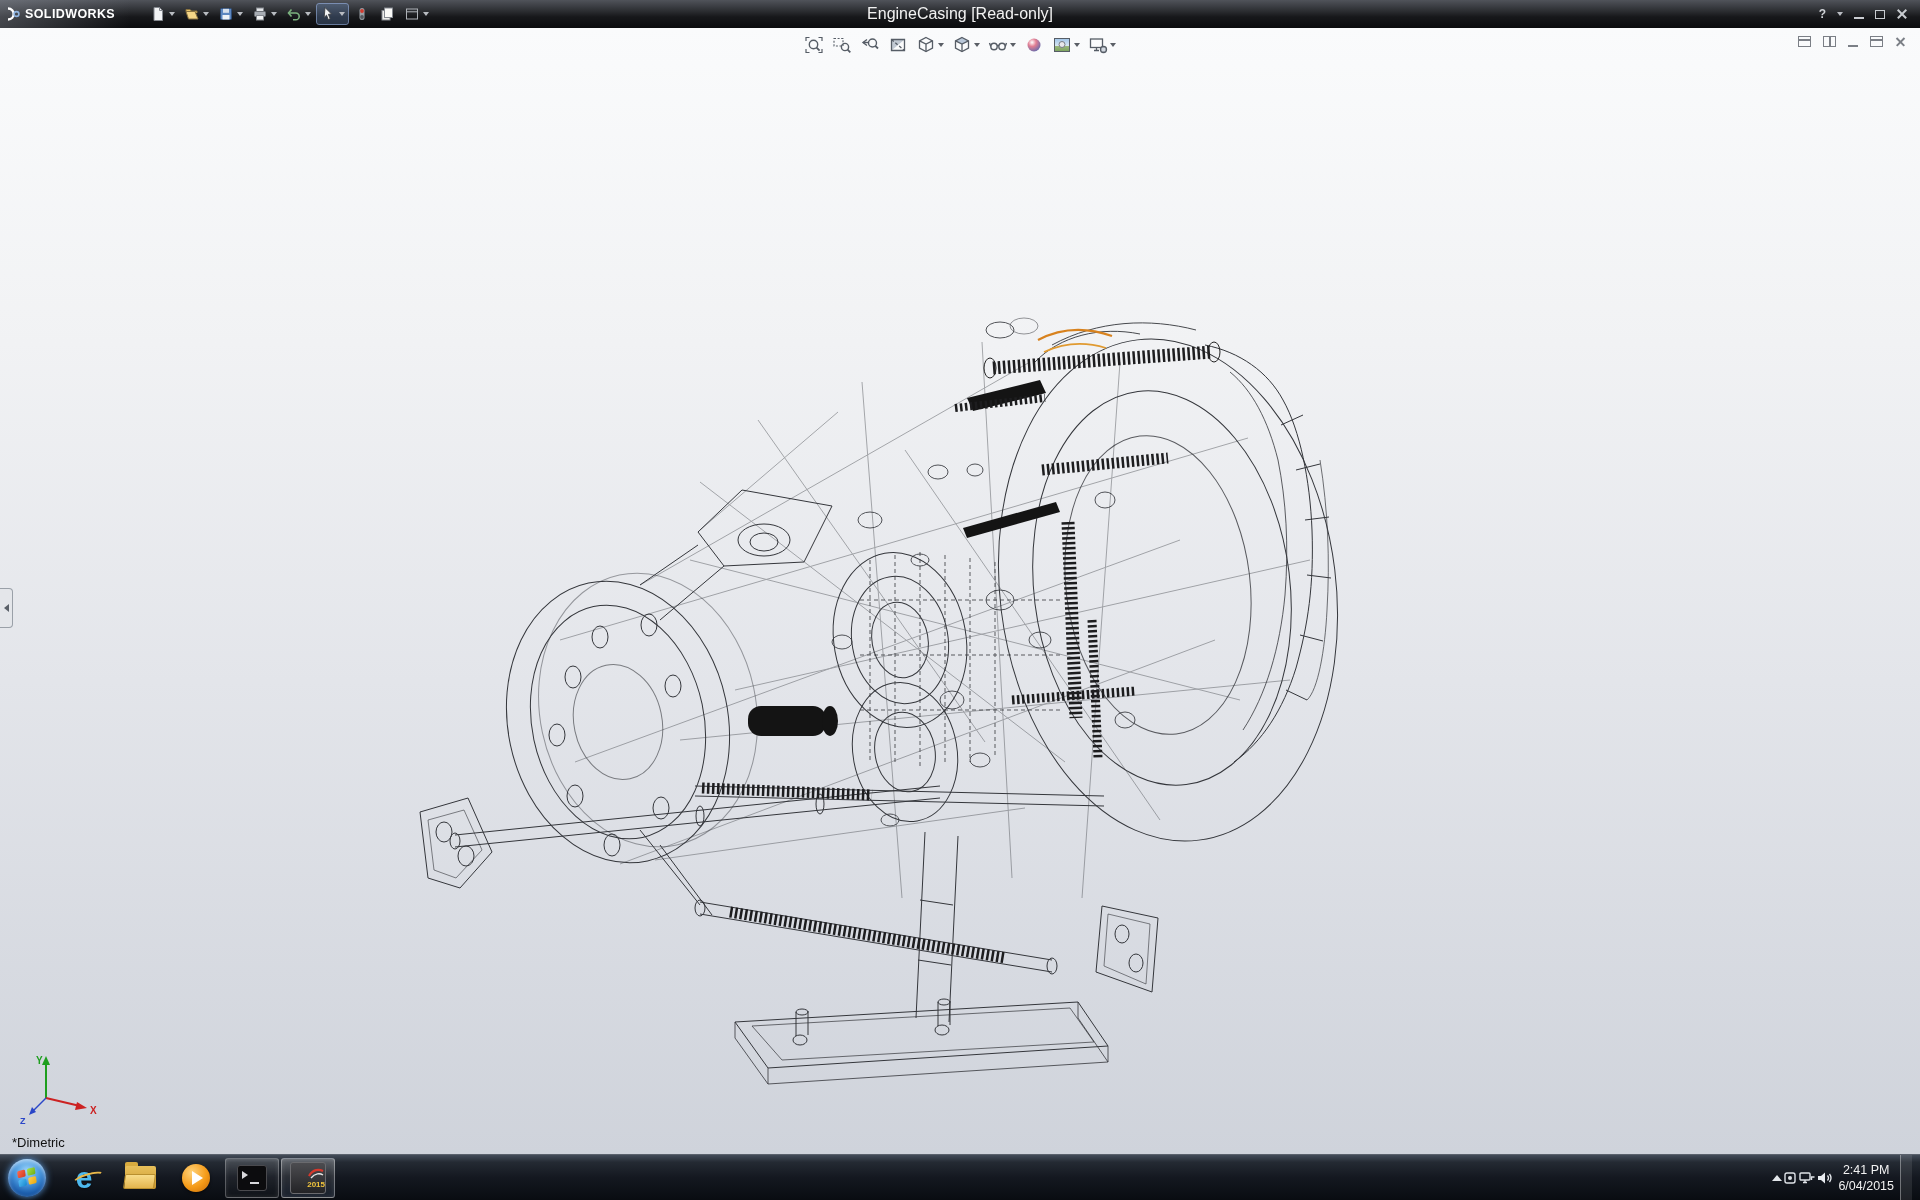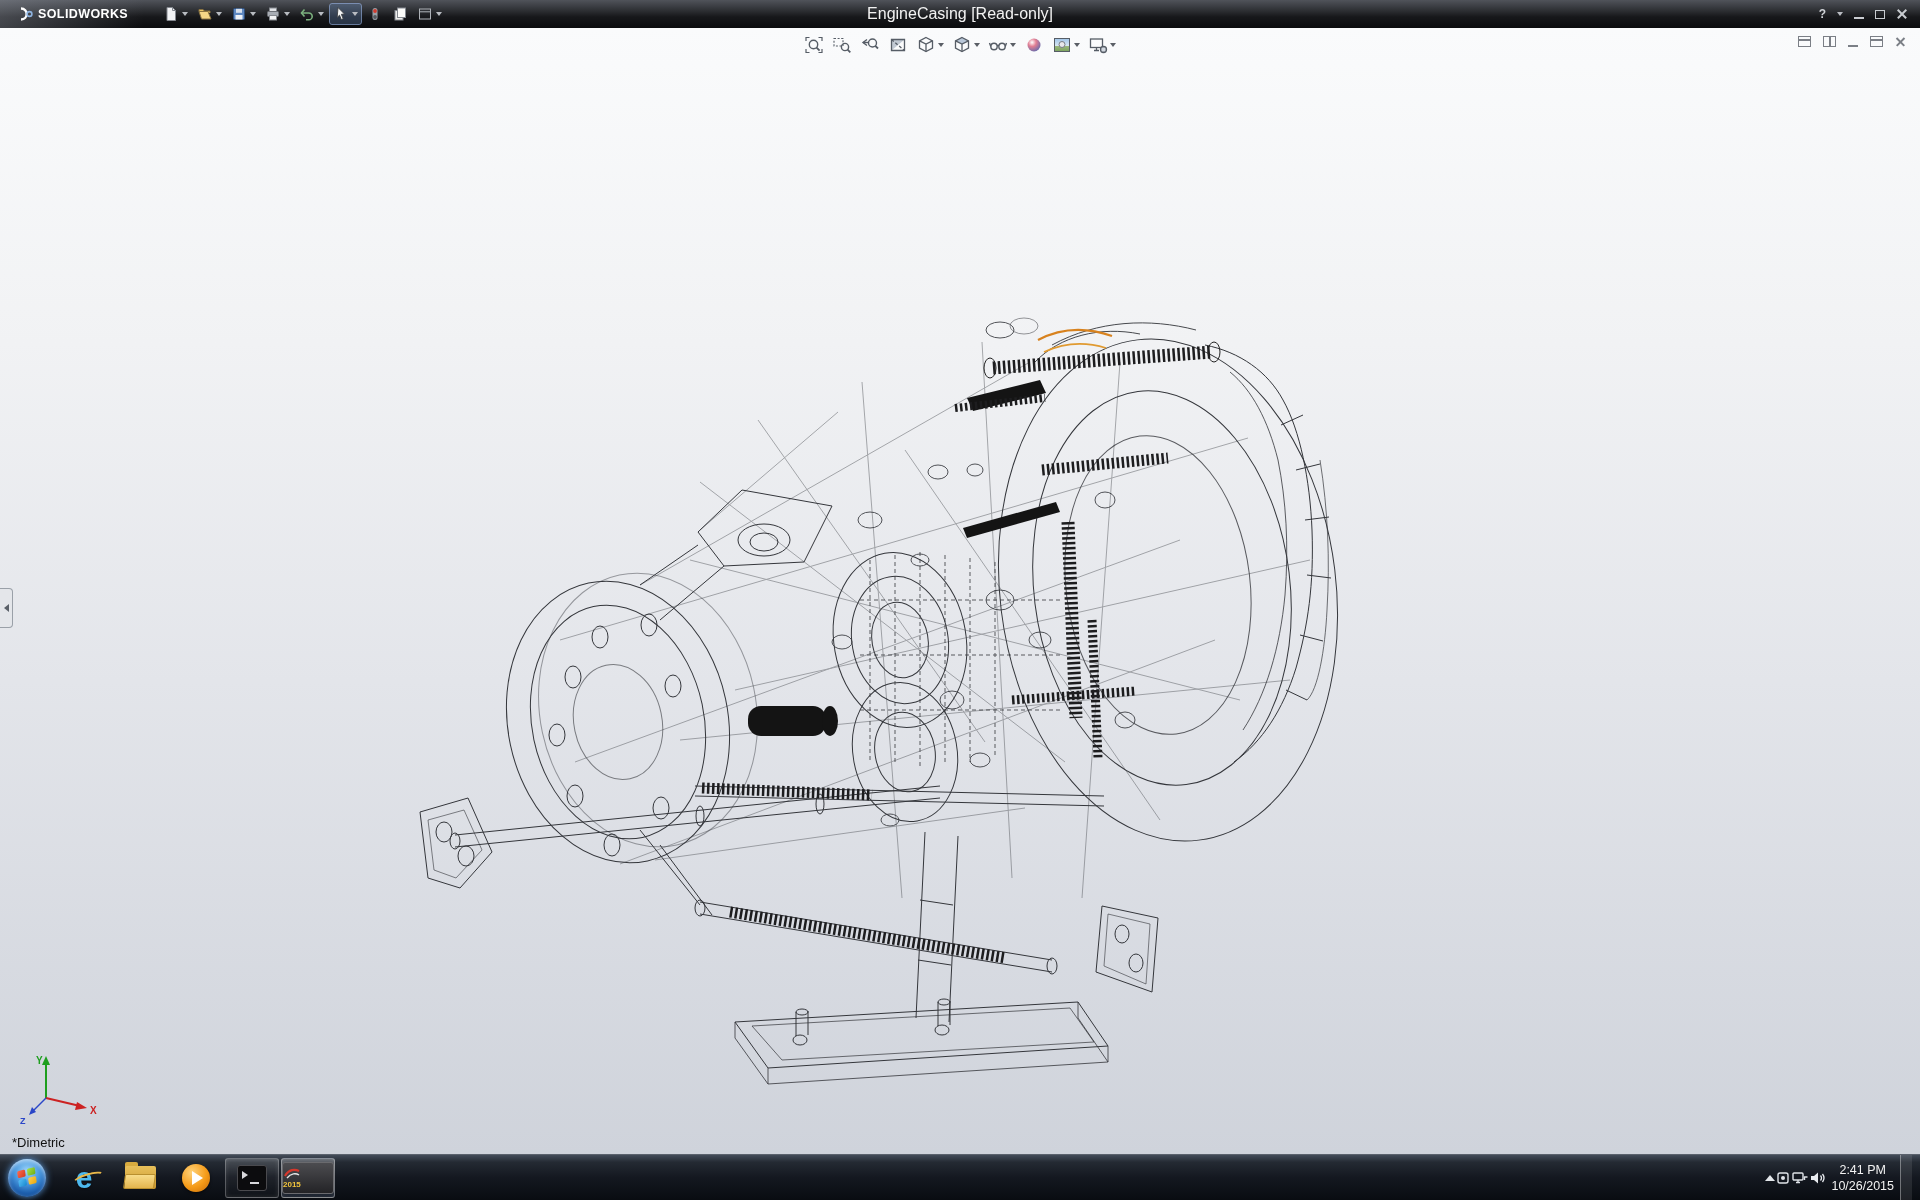--- a/index.html
+++ b/index.html
@@ -2,21 +2,21 @@
 <html><head>
 <meta charset="utf-8">
 <style>
   *{margin:0;padding:0;box-sizing:border-box}
   html,body{width:1920px;height:1200px;overflow:hidden;font-family:"Liberation Sans",sans-serif}
   .screen{position:relative;width:1920px;height:1200px;background:#000}
 
   
   .titlebar{position:absolute;top:0;left:0;right:0;height:28px;display:flex;align-items:center;
     background:linear-gradient(180deg,#50535a 0%,#2b2d31 40%,#17181b 60%,#0b0c0e 100%);color:#e6e6e6}
-  .logo{display:flex;align-items:center;gap:5px;height:100%;padding:0 16px 0 17px;
+  .logo{display:flex;align-items:center;gap:5px;height:100%;padding:0 16px 0 4px;
     background:linear-gradient(90deg,rgba(150,155,165,.38),rgba(150,155,165,0))}
   .logo-text{font-size:12.5px;font-weight:bold;letter-spacing:.4px;color:#fff}
   .tb-tools{display:flex;align-items:center;gap:3px;margin-left:16px}
   .tool{display:flex;align-items:center;gap:3px;padding:2px 3px;border-radius:2px}
   .tool.active{background:rgba(110,150,210,.28);outline:1px solid rgba(150,180,230,.65)}
   .caret{width:0;height:0;border-left:3.5px solid transparent;border-right:3.5px solid transparent;border-top:4px solid #b9bcc2}
   .tb-title{position:absolute;left:50%;transform:translateX(-50%);font-size:16px;color:#f2f2f2;white-space:nowrap}
   .tb-right{margin-left:auto;display:flex;align-items:center;gap:11px;padding-right:12px}
   .help{font-size:12px;font-weight:bold;color:#cfd2d6}
   .win-min{width:10px;height:2px;background:#c9ccd1;margin-top:7px}
@@ -86,22 +86,22 @@
   .folder .front{position:absolute;left:-1px;right:1px;bottom:0;height:15px;background:linear-gradient(#f8dc8a,#e3b54e);
     border-radius:2px;transform:skewX(-8deg);border:1px solid #b98f2e}
   .media{position:relative;width:28px;height:28px;border-radius:50%;
     background:radial-gradient(circle at 35% 30%,#ffd27a,#f59b18 55%,#c76a08);box-shadow:0 1px 3px rgba(0,0,0,.6)}
   .media i{position:absolute;left:10px;top:7px;width:0;height:0;border-top:7px solid transparent;
     border-bottom:7px solid transparent;border-left:11px solid #fff}
   .cmd{position:relative;width:30px;height:26px;background:#0c0c0e;border:1px solid #4a4a4e;border-radius:3px}
   .cmd i{position:absolute;left:4px;top:5px;width:0;height:0;border-top:4px solid transparent;
     border-bottom:4px solid transparent;border-left:6px solid #d8d8dc}
   .cmd b{position:absolute;left:12px;bottom:6px;width:9px;height:2px;background:#d8d8dc}
-  .sw-tile{width:52px;height:32px;border-radius:3px;border:1px solid #6a6a6e;display:flex;flex-direction:column;
-    align-items:flex-start;justify-content:center;background:linear-gradient(#4c4c50,#232326);gap:2px}
+  .sw-tile{width:36px;height:32px;border-radius:3px;border:1px solid #6a6a6e;display:flex;flex-direction:column;
+    align-items:flex-end;justify-content:center;background:linear-gradient(#4c4c50,#232326);gap:2px}
   .sw-badge{font-size:8px;font-weight:bold;color:#f2c53d;line-height:8px}
   .tray{margin-left:auto;display:flex;align-items:center;gap:0;height:100%;padding-right:8px}
   .tray-arrow{width:0;height:0;border-left:5px solid transparent;border-right:5px solid transparent;border-bottom:6px solid #e2e6ea}
   .clock{text-align:center;color:#f2f2f2;font-size:12.5px;line-height:16px;padding:0 6px;white-space:nowrap}
   .show-desktop{width:12px;height:100%;background:rgba(255,255,255,.09);border-left:1px solid rgba(255,255,255,.35)}
 </style>
 </head>
 <body>
 
 <div class="screen">
@@ -535,18 +535,18 @@
         <rect x="2" y="3" width="10" height="7" rx="1" fill="none" stroke="#dfe3e8" stroke-width="1.4"></rect>
         <path d="M5 12.5 h4 M7 10 v2.5" stroke="#dfe3e8" stroke-width="1.4"></path>
         <path d="M13.5 10 v-3 h3" fill="none" stroke="#dfe3e8" stroke-width="1.4"></path>
       </svg>
       <svg width="16" height="16" viewBox="0 0 16 16">
         <path d="M2 6 h3 l4 -3.5 v11 L5 10 H2 Z" fill="#e8ebef"></path>
         <path d="M11.5 5.5 q2 2.5 0 5 M13.5 4 q3 4 0 8" fill="none" stroke="#e8ebef" stroke-width="1.3"></path>
       </svg>
       <div class="clock">
         <div>2:41 PM</div>
-        <div>10/26/2015</div>
+        <div>6/04/2015</div>
       </div>
       <div class="show-desktop"></div>
     </div>
   </div>
 </div>
 
 </body></html>

